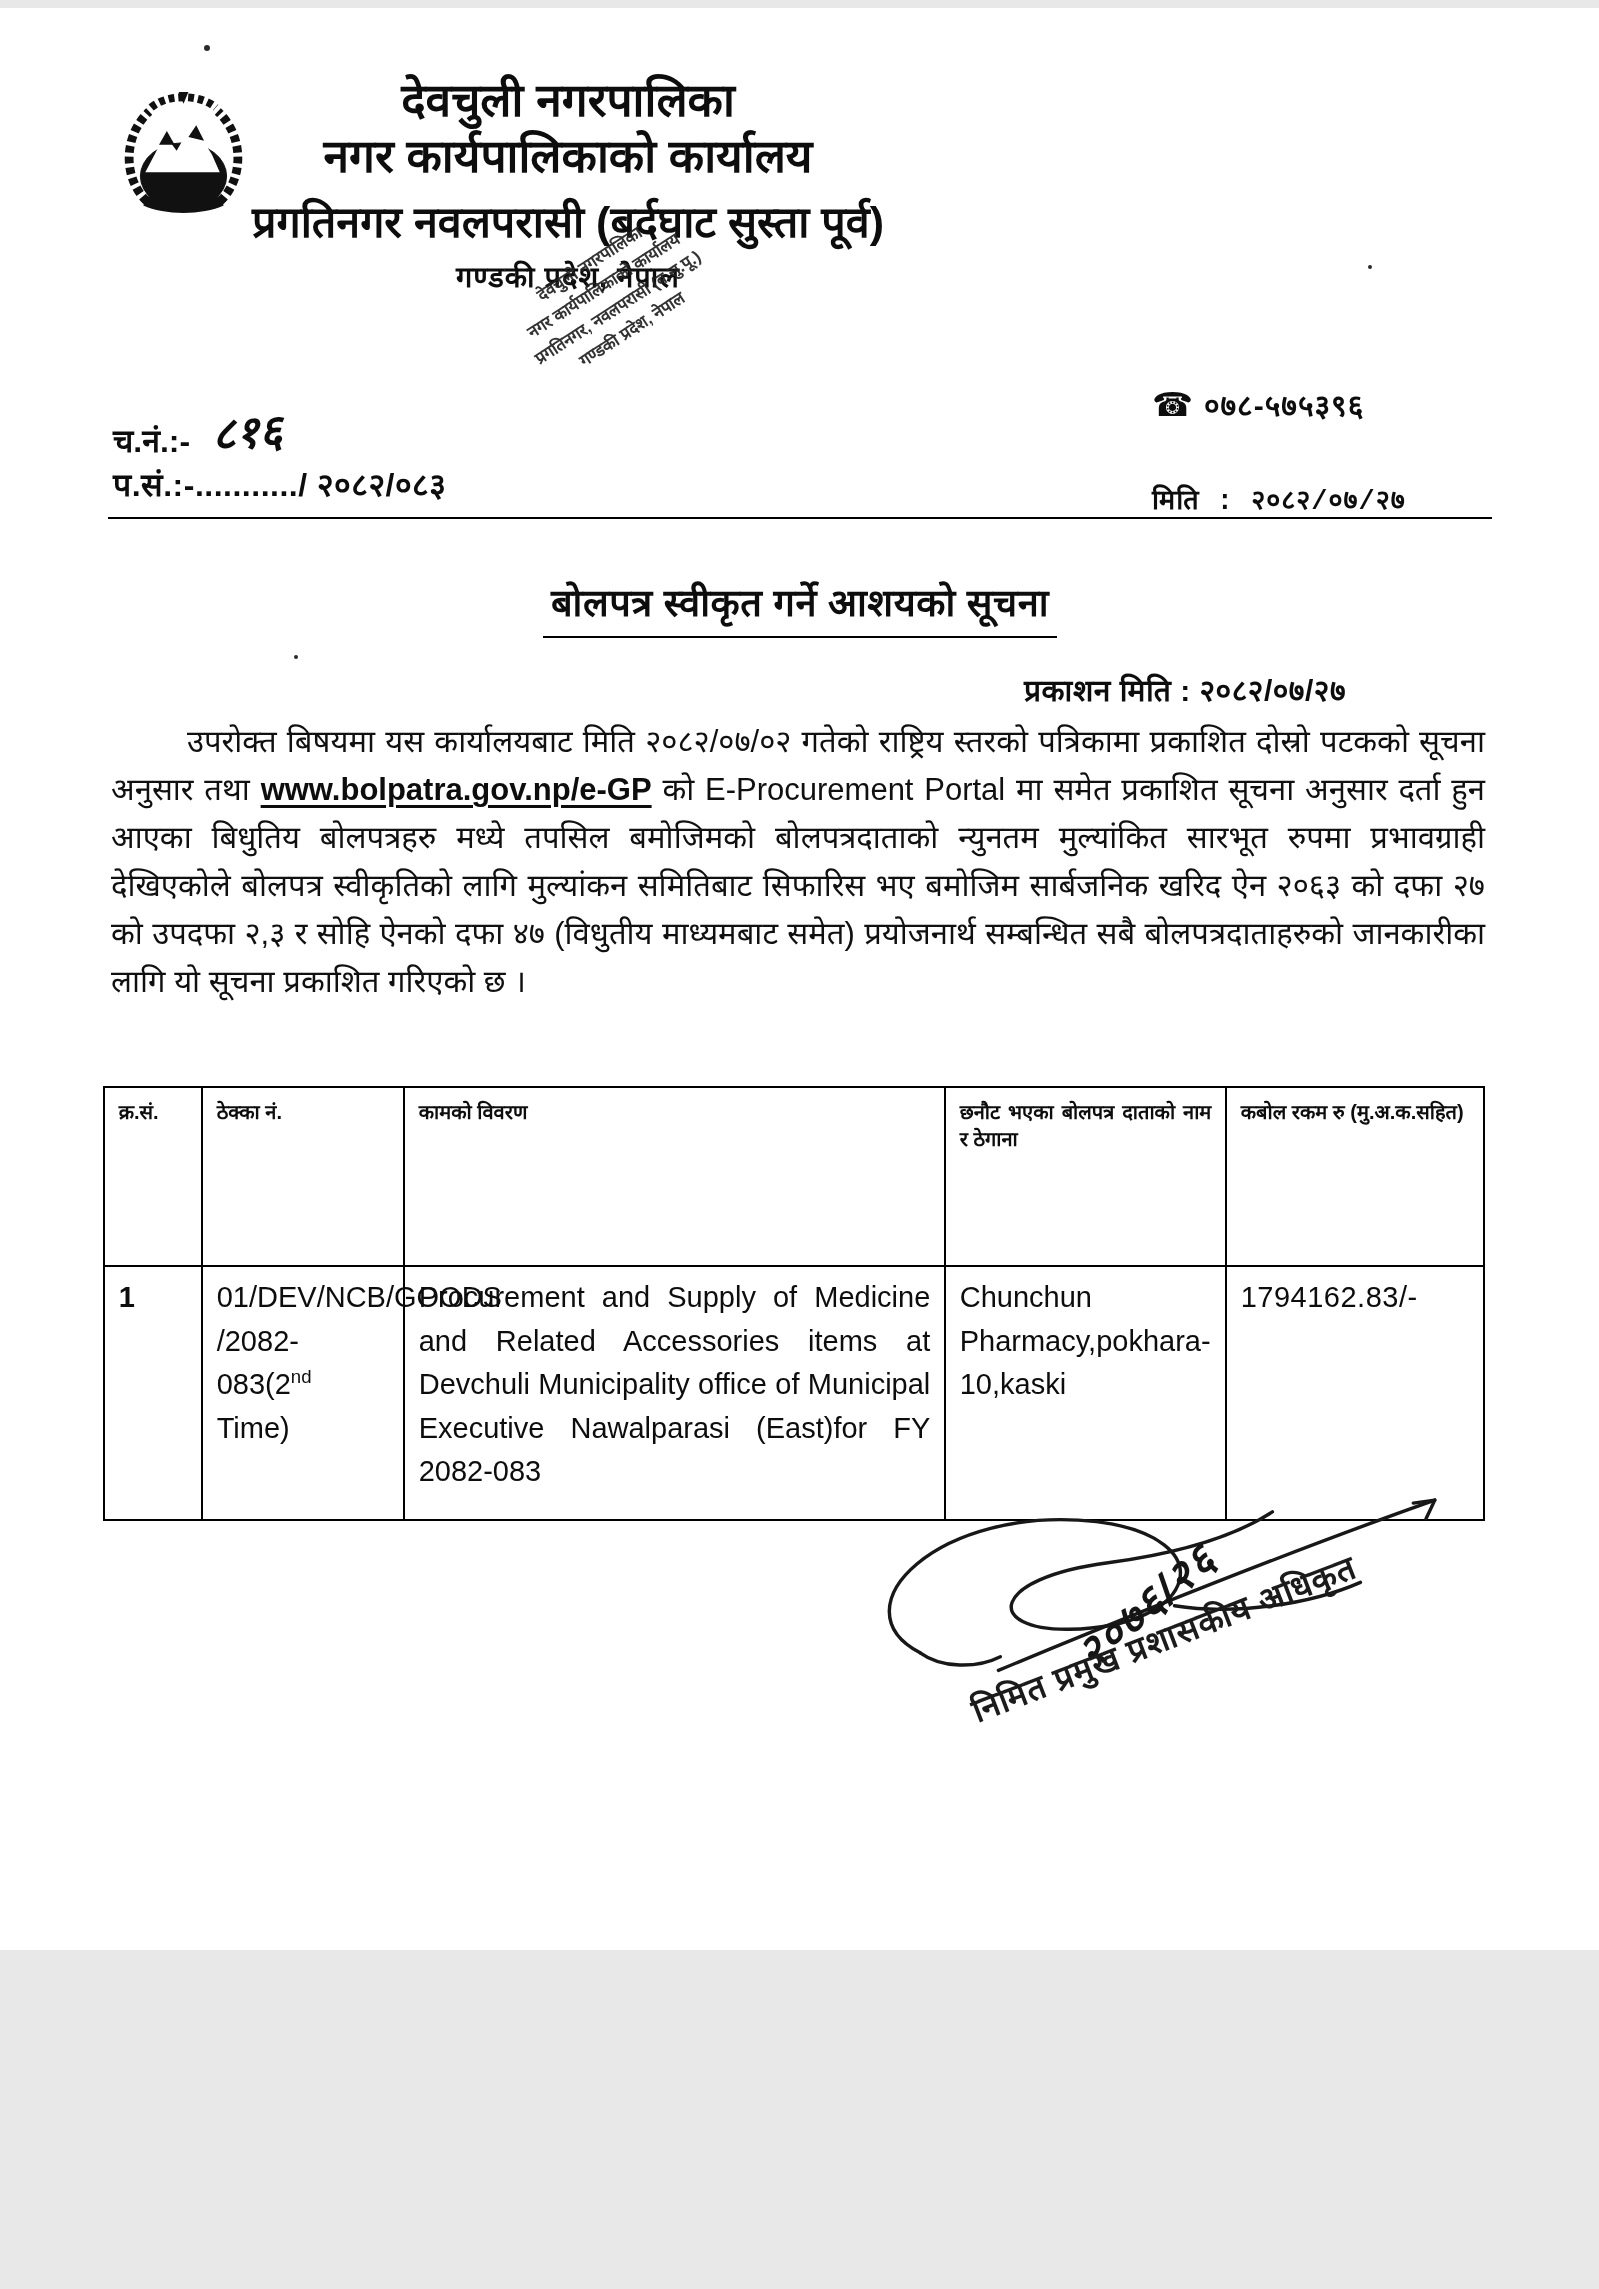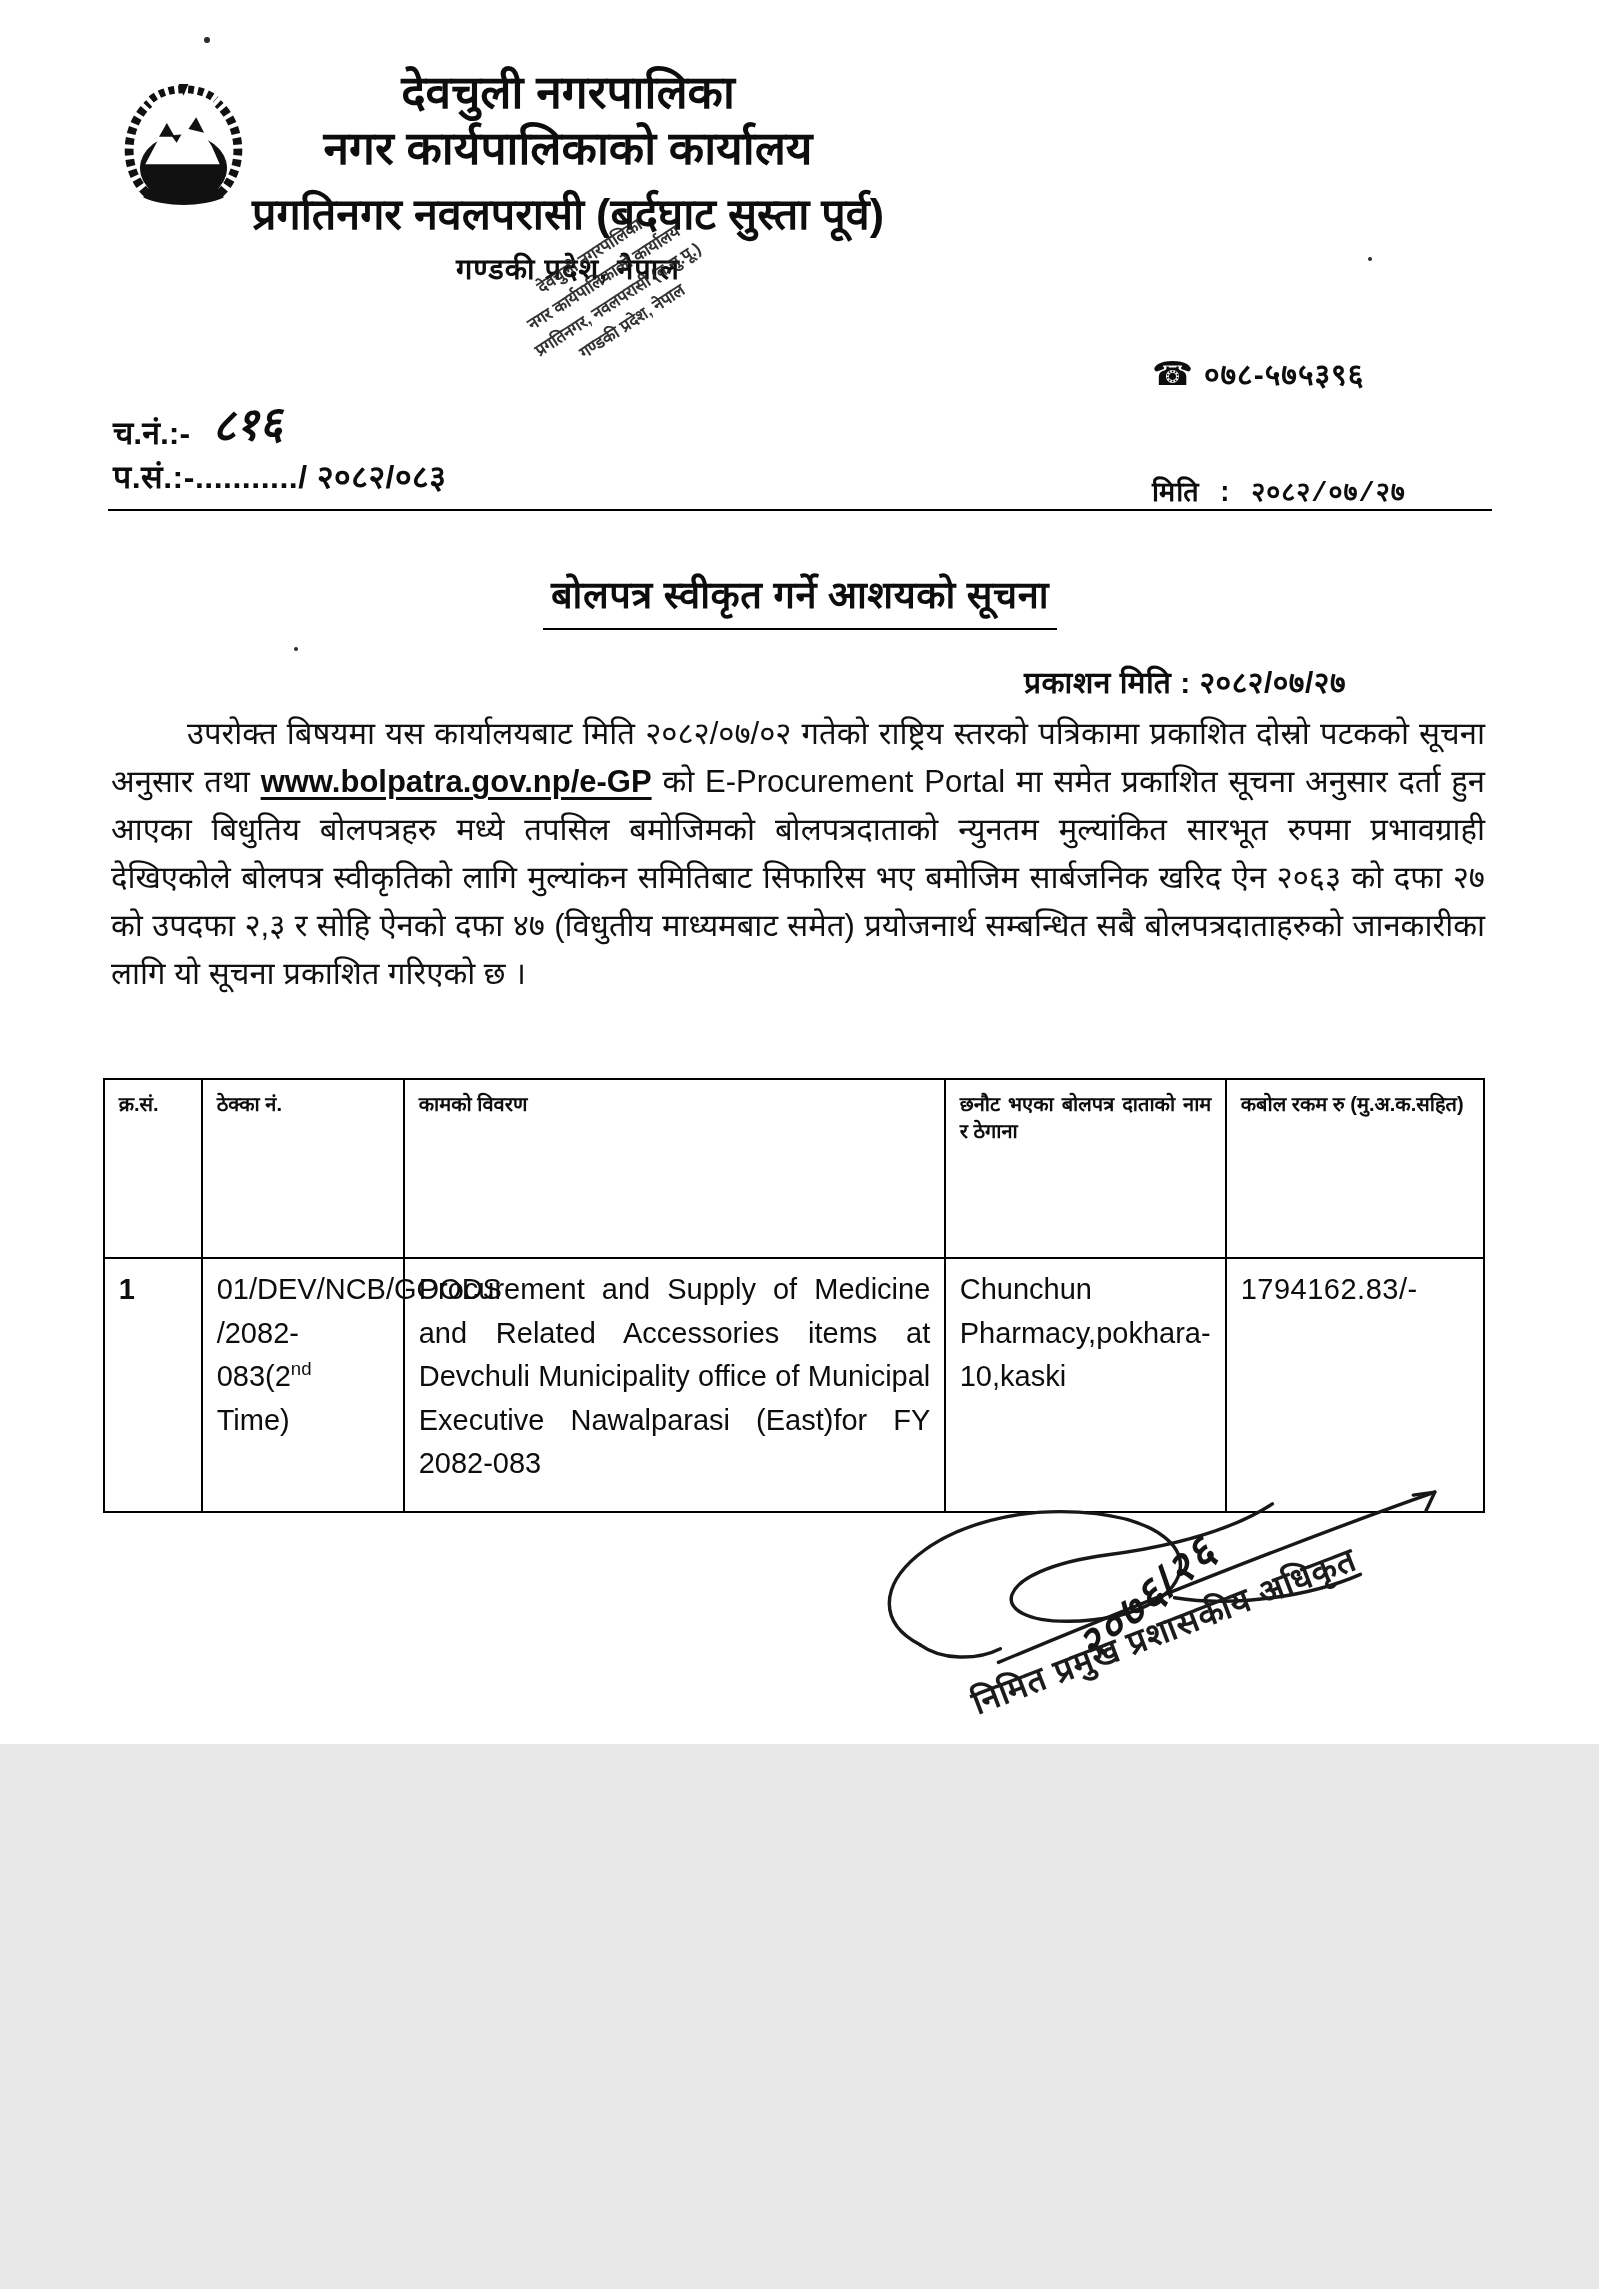--- a/index.html
+++ b/index.html
@@ -1,35 +1,35 @@
 <!DOCTYPE html>
 <html><head>
 <meta charset="utf-8">
 <style>
   html,body{margin:0;padding:0;background:#e8e8e8;}
   .page{
-    position:relative;width:1600px;height:1744px;background:#ffffff;
+    position:relative;width:1600px;height:1942px;background:#ffffff;
     font-family:"Liberation Sans","DejaVu Sans",sans-serif;color:#0d0d0d;
-    overflow:hidden;margin:0 auto;
+    overflow:hidden;margin:8px auto;
   }
   .abs{position:absolute;}
   
   .emblem{left:110px;top:78px;width:147px;height:145px;}
   .head-block{left:225px;top:65px;width:686px;text-align:center;}
   .head-org{font-size:46px;font-weight:bold;line-height:1.18;}
   .head-office{font-size:46px;font-weight:bold;line-height:1.18;margin-top:2px;}
   .head-addr{font-size:43px;font-weight:bold;margin-top:7.8px;}
   .head-prov{font-size:29px;font-weight:bold;margin-top:5.9px;letter-spacing:1px;}
   .hdr-stamp{
     left:459px;top:237px;width:304px;text-align:center;
     transform:rotate(-33deg);transform-origin:center;
     color:#222;font-weight:bold;line-height:1.55;opacity:.92;
   }
   .hdr-stamp div{font-size:16.7px;white-space:nowrap;}
-  .phone-line{left:1152px;top:353px;font-size:30px;font-weight:bold;letter-spacing:1px;}
+  .phone-line{left:1152px;top:376px;font-size:30px;font-weight:bold;letter-spacing:1px;}
   .phone-glyph{font-size:33px;margin-right:9.8px;}
   
   .chalani{left:113px;top:396px;font-size:32px;font-weight:bold;}
   .chalani-val{
     display:inline-block;font-size:45px;font-weight:700;font-style:italic;
     margin-left:21.6px;transform:rotate(-3deg);position:relative;top:-3.9px;
   }
   .patra{left:113px;top:454px;font-size:32px;font-weight:bold;letter-spacing:0.5px;}
   .miti{left:1152px;top:472px;font-size:27px;font-weight:600;letter-spacing:1px;font-family:Liberation Mono, monospace;}
   .divider{left:108px;top:509px;width:1384px;border-top:2.9px solid #000;height:0;}

